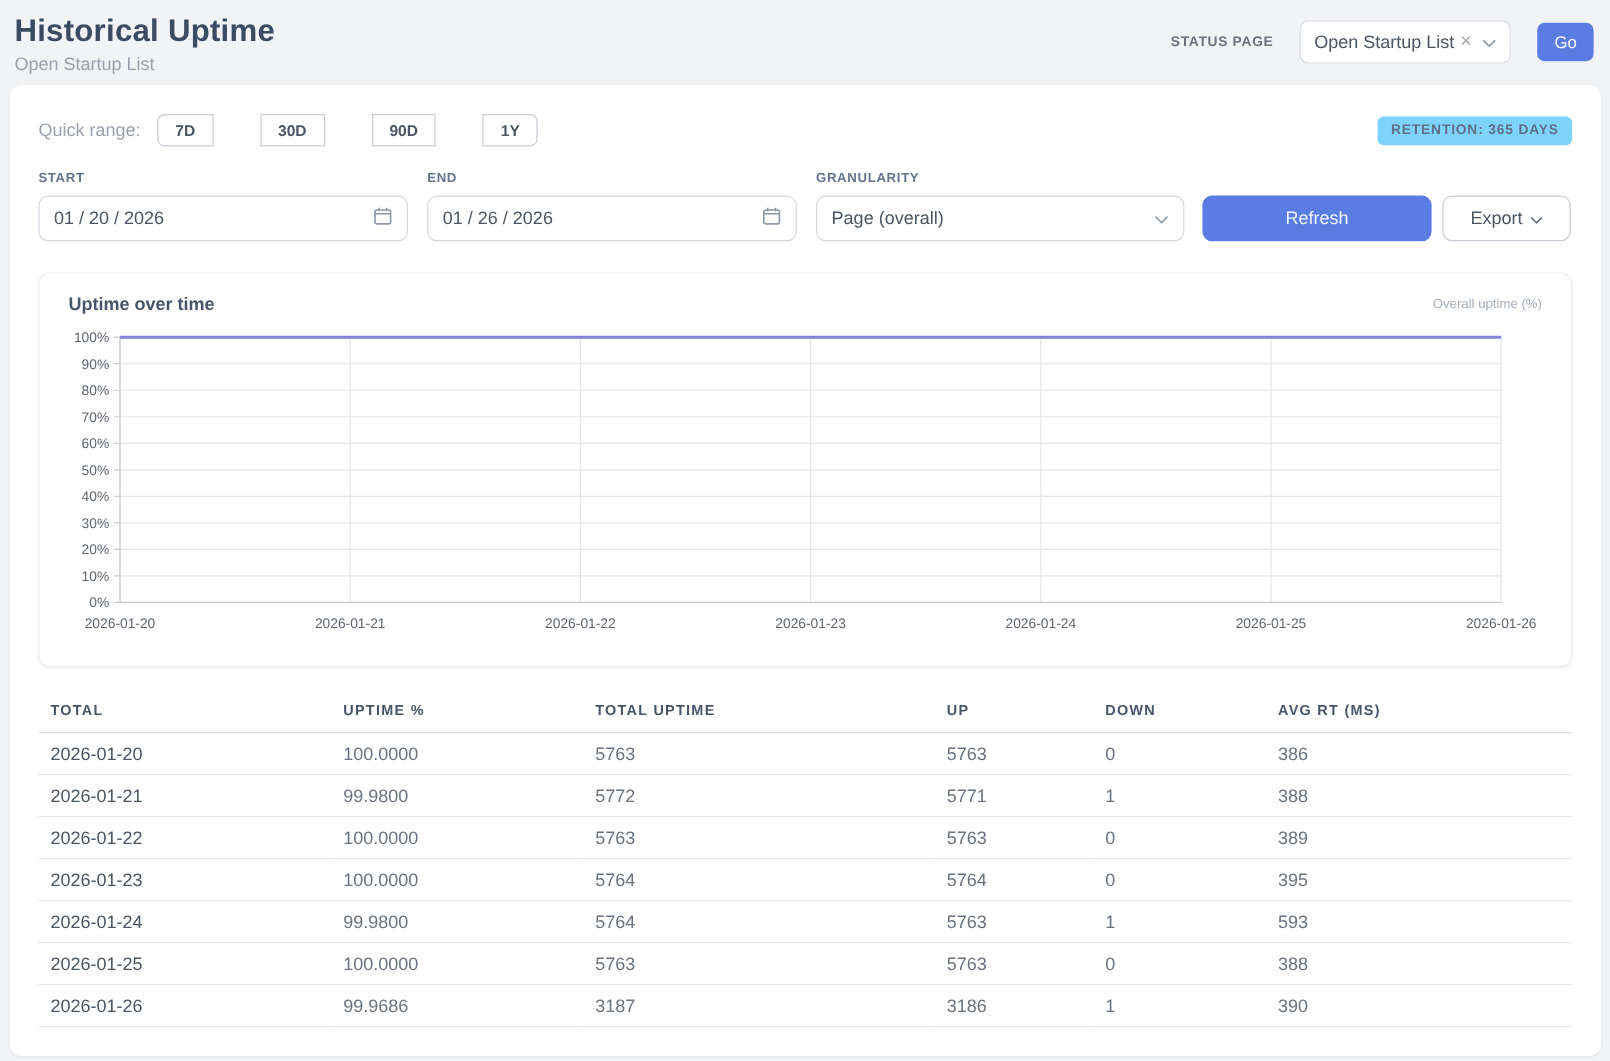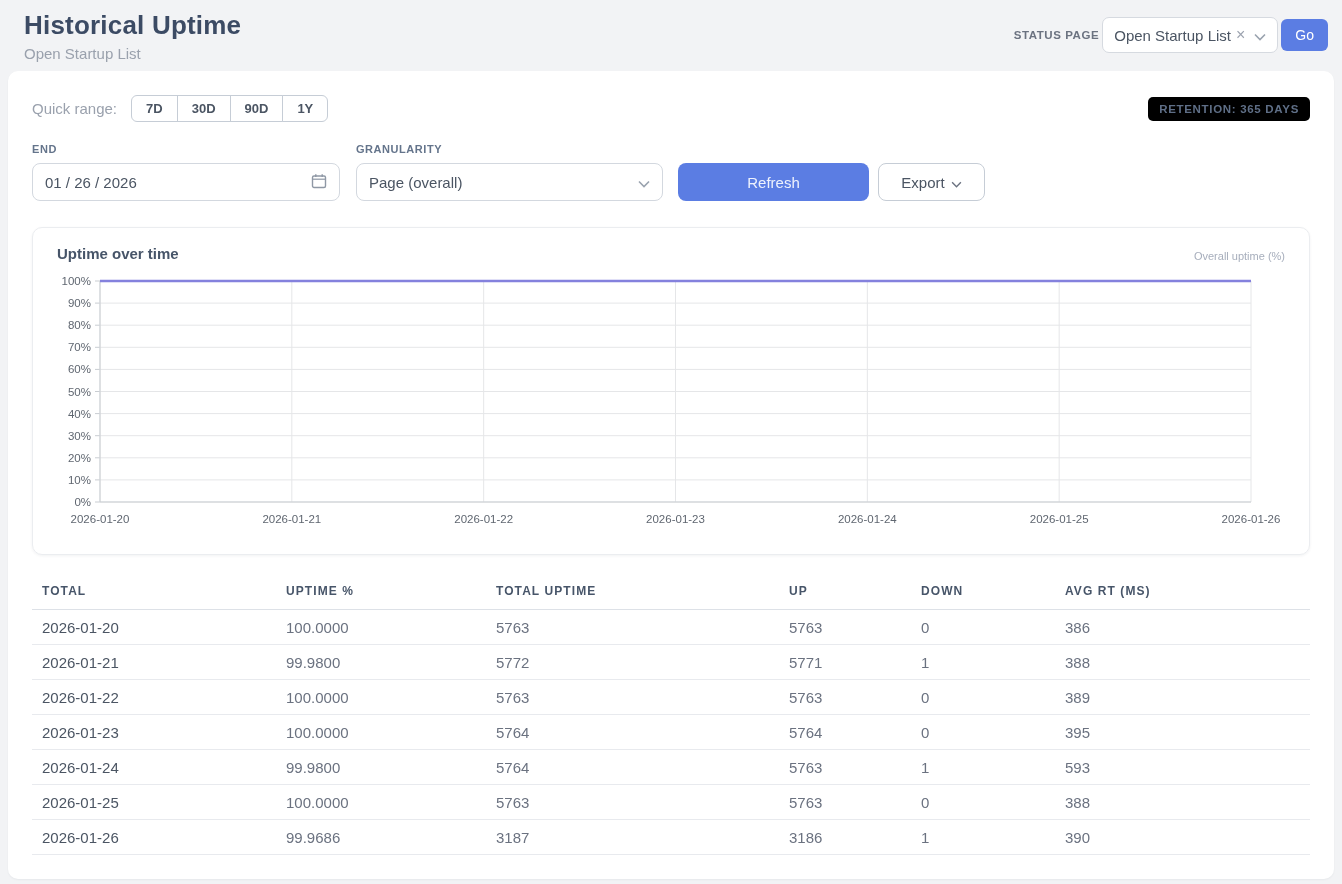--- a/index.html
+++ b/index.html
@@ -6,25 +6,25 @@
   html, body { width: 1342px; height: 884px; }
   body {
     background: #f2f3f5;
     font-family: "Liberation Sans", sans-serif;
     color: #4b5563;
   }
 
   
   .page-header {
     display: flex; justify-content: space-between; align-items: flex-start;
-    padding: 10px 14px 9px 24px;
+    padding: 10px 14px 9px 12px;
   }
   .page-title { font-size: 26px; font-weight: 700; color: #3c4b64; letter-spacing: .2px; }
   .page-subtitle { font-size: 15px; color: #9aa1ad; margin-top: 4px; }
-  .header-right { display: flex; align-items: center; gap: 3px; margin-top: 7px; }
+  .header-right { display: flex; align-items: center; gap: 22px; margin-top: 7px; }
   .status-page-label { font-size: 11.5px; font-weight: 600; color: #6b7280; letter-spacing: .05em; }
   .sp-select {
     display: flex; align-items: center; gap: 5px;
     background: #fff; border: 1px solid #d6dae0; border-radius: 7px;
     padding: 8px 11px; font-size: 15px; color: #4b5563; cursor: pointer; height: 36px;
   }
   .sp-clear { color: #9ca3af; font-size: 16px; line-height: 1; cursor: pointer; }
   .chev { display: inline-block; margin-left: 4px; }
   .btn-blue {
     background: #5b7de3; color: #fff; border: none; border-radius: 6px;
@@ -34,30 +34,30 @@
 
   
   .panel {
     margin: 0 8px; background: #fff; border-radius: 10px;
     padding: 24px; min-height: 786px;
     box-shadow: 0 1px 2px rgba(20,30,50,.05);
   }
 
   .quick-row { display: flex; align-items: center; }
   .quick-label { font-size: 15px; color: #9aa1ad; margin-right: 14px; }
-  .range-group { display: flex; }
+  .range-group { display: flex; gap: 40px; }
   .range-btn {
     background: #fff; border: 1px solid #c6cdd6; color: #4b5563;
     font-size: 13px; font-weight: 600; padding: 5px 14px; margin-left: -1px;
     cursor: pointer; font-family: "Liberation Sans", sans-serif; height: 27px;
   }
   .range-btn:first-child { border-radius: 6px 0 0 6px; margin-left: 0; }
   .range-btn:last-child { border-radius: 0 6px 6px 0; }
   .retention-badge {
-    margin-left: auto; background: #000000; color: #5f6f87;
+    margin-left: auto; background: #7dd3fc; color: #5f6f87;
     font-size: 11.5px; font-weight: 700; letter-spacing: .06em;
     padding: 6px 11px; border-radius: 5px;
   }
 
   
   .filters-row { display: flex; margin-top: 21px; }
   .field { width: 308px; margin-right: 16px; }
   .field-label {
     font-size: 11px; font-weight: 600; color: #64748b;
     letter-spacing: .05em; margin-bottom: 8px;
@@ -79,21 +79,21 @@
     font-size: 15px; cursor: pointer; font-family: "Liberation Sans", sans-serif;
     display: flex; align-items: center; justify-content: center; gap: 6px;
   }
 
   
   .chart-card {
     margin-top: 26px; border: 1px solid #ebedf0; border-radius: 10px;
     box-shadow: 0 1px 3px rgba(20,30,50,.06);
     padding: 17px 24px 18px;
   }
-  .chart-head { display: flex; justify-content: space-between; align-items: flex-end; }
+  .chart-head { display: flex; justify-content: space-between; align-items: center; }
   .chart-title { font-size: 15px; font-weight: 700; color: #475569; }
   .chart-legend { font-size: 11px; color: #a7aebc; }
   .chart-wrap { margin-top: 10px; }
 
   
   .uptime-table { width: 100%; border-collapse: collapse; margin-top: 23px; }
   .uptime-table th {
     text-align: left; font-size: 12px; font-weight: 700; color: #475569;
     letter-spacing: .09em; padding: 6px 10px 11px; border-bottom: 1px solid #dde1e7;
   }
@@ -137,20 +137,34 @@
     <div class="range-group">
       <button class="range-btn">7D</button>
       <button class="range-btn">30D</button>
       <button class="range-btn">90D</button>
       <button class="range-btn">1Y</button>
     </div>
     <span class="retention-badge">RETENTION: 365 DAYS</span>
   </div>
 
   <div class="filters-row">
+    <div class="field">
+      <div class="field-label">START</div>
+      <div class="input-box">
+        <span>01 / 20 / 2026</span>
+        <span>
+          <svg width="16" height="16" viewBox="0 0 16 16">
+              <rect x="1.5" y="3" width="13" height="11.5" rx="1.5" fill="none" stroke="#8f98a5" stroke-width="1.4"></rect>
+              <line x1="4.8" y1="1.2" x2="4.8" y2="4" stroke="#8f98a5" stroke-width="1.4"></line>
+              <line x1="11.2" y1="1.2" x2="11.2" y2="4" stroke="#8f98a5" stroke-width="1.4"></line>
+              <line x1="1.5" y1="6.2" x2="14.5" y2="6.2" stroke="#8f98a5" stroke-width="1.2"></line>
+            </svg>
+        </span>
+      </div>
+    </div>
     <div class="field">
       <div class="field-label">END</div>
       <div class="input-box">
         <span>01 / 26 / 2026</span>
         <span>
           <svg width="16" height="16" viewBox="0 0 16 16">
               <rect x="1.5" y="3" width="13" height="11.5" rx="1.5" fill="none" stroke="#8f98a5" stroke-width="1.4"></rect>
               <line x1="4.8" y1="1.2" x2="4.8" y2="4" stroke="#8f98a5" stroke-width="1.4"></line>
               <line x1="11.2" y1="1.2" x2="11.2" y2="4" stroke="#8f98a5" stroke-width="1.4"></line>
               <line x1="1.5" y1="6.2" x2="14.5" y2="6.2" stroke="#8f98a5" stroke-width="1.2"></line>

